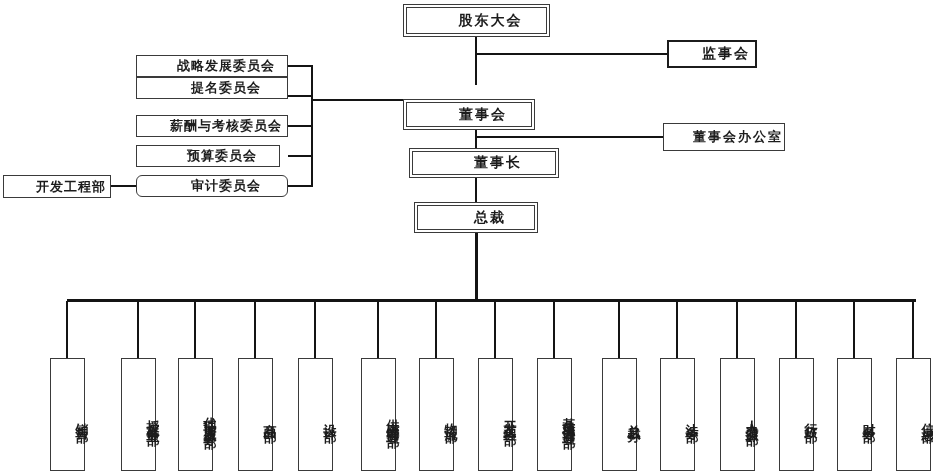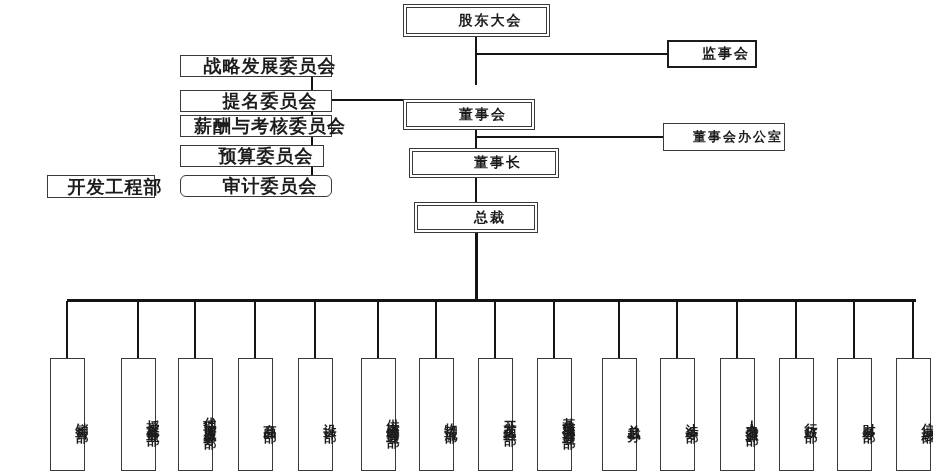--- a/index.html
+++ b/index.html
@@ -26,42 +26,42 @@
   .double{border:4px double #3a3a3a;}
   .bold{border:2px solid #1c1c1c;}
   .thin{border:1px solid #3a3a3a;}
   .dept{
     writing-mode:vertical-rl;
     text-orientation:upright;
     letter-spacing:3px;
     font-size:13px;
     padding-top:6px;
   }
-  .committee{font-size:18px;letter-spacing:1px;margin-left:44px;}
+  .committee{font-size:13px;letter-spacing:1px;}
   .line{position:absolute;background:#141414;z-index:1;}
 </style>
 </head>
 <body>
 
 <div id="canvas">
 
   <div class="node double" style="left:403px;top:4px;width:147px;height:33px;">股东大会</div>
 
   <div class="node bold" style="left:667px;top:40px;width:90px;height:28px;">监事会</div>
 
   <div class="node double" style="left:403px;top:99px;width:132px;height:31px;">董事会</div>
 
   <div class="node thin" style="left:663px;top:123px;width:122px;height:28px;font-size:13px;">董事会办公室</div>
 
   <div class="node double" style="left:409px;top:148px;width:150px;height:30px;">董事长</div>
 
   <div class="node double" style="left:414px;top:202px;width:124px;height:31px;">总裁</div>
 
   <div class="node thin committee" style="left:136px;top:55px;width:152px;height:22px;">战略发展委员会</div>
-  <div class="node thin committee" style="left:136px;top:90px;width:152px;height:22px;">提名委员会</div>
+  <div class="node thin committee" style="left:136px;top:77px;width:152px;height:22px;">提名委员会</div>
   <div class="node thin committee" style="left:136px;top:115px;width:152px;height:22px;">薪酬与考核委员会</div>
   <div class="node thin committee" style="left:136px;top:145px;width:144px;height:22px;">预算委员会</div>
   <div class="node thin committee" style="left:136px;top:175px;width:152px;height:22px;border-radius:6px;">审计委员会</div>
 
   <div class="node thin committee" style="left:3px;top:175px;width:108px;height:23px;">开发工程部</div>
 
   <div class="node thin dept" style="left:50px;top:358px;width:35px;height:113px;">销售部</div>
   <div class="node thin dept" style="left:121px;top:358px;width:35px;height:113px;">授权事业部</div>
   <div class="node thin dept" style="left:178px;top:358px;width:35px;height:113px;">代理加盟服务部</div>
   <div class="node thin dept" style="left:238px;top:358px;width:35px;height:113px;">商品部</div>

